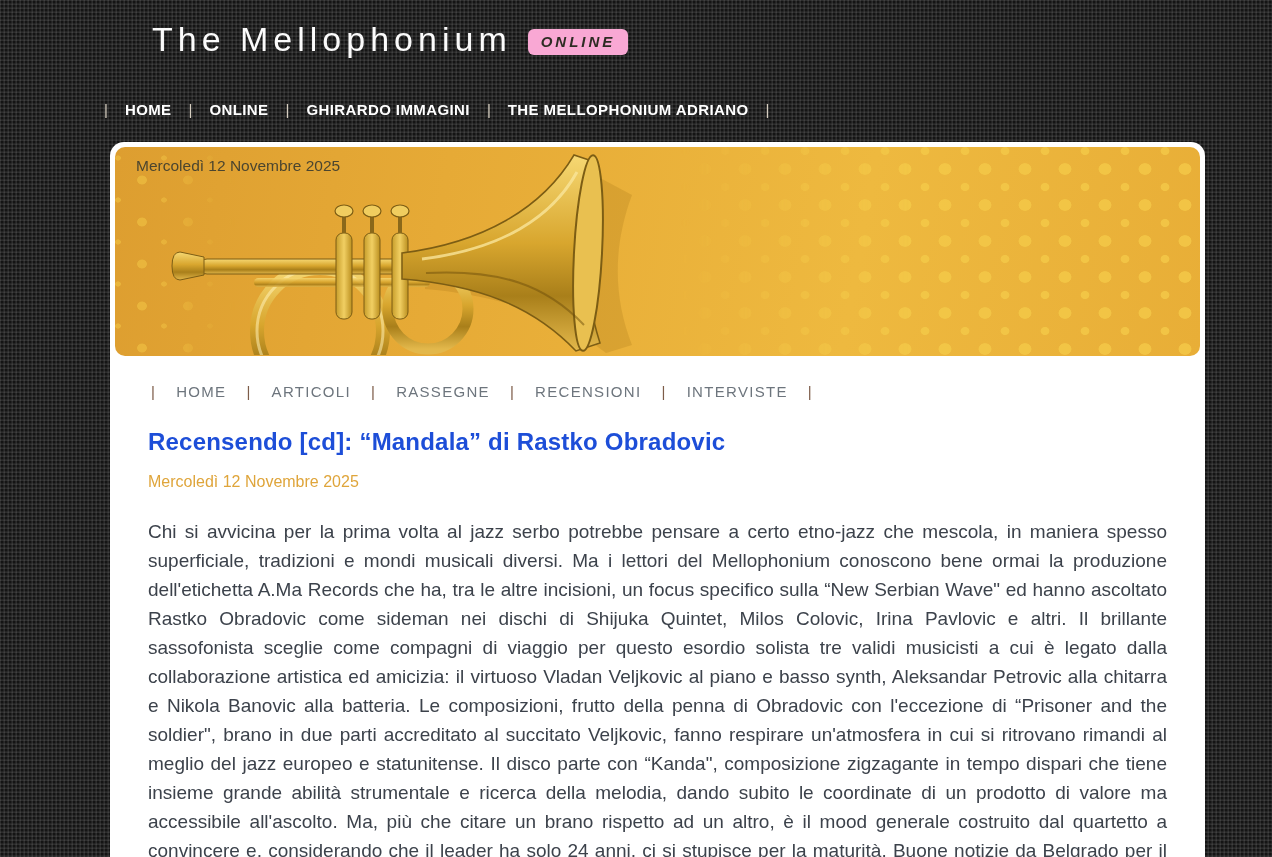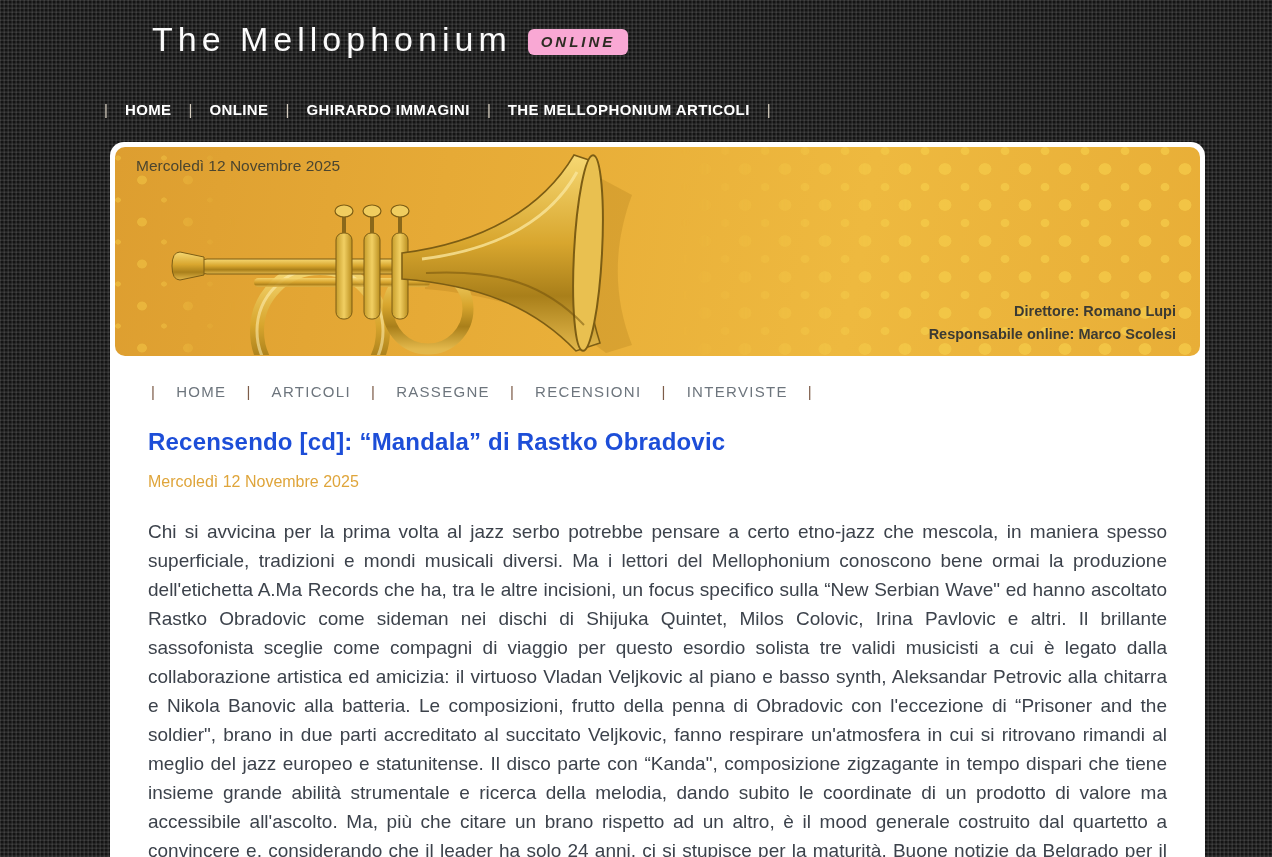--- a/index.html
+++ b/index.html
@@ -88,21 +88,21 @@
 </div>
 
 <nav class="main-nav">
   <span class="sep">|</span>
   <a>HOME</a>
   <span class="sep">|</span>
   <a>ONLINE</a>
   <span class="sep">|</span>
   <a>GHIRARDO IMMAGINI</a>
   <span class="sep">|</span>
-  <a>THE MELLOPHONIUM ARTICOLI</a>
+  <a>THE MELLOPHONIUM ADRIANO</a>
   <span class="sep">|</span>
 </nav>
 
 <div class="content-card">
 
   <div class="hero-banner">
     <div class="dots-left"></div>
     <div class="dots-right"></div>
 
     <svg class="trumpet" viewBox="0 0 600 208" xmlns="http://www.w3.org/2000/svg">
@@ -142,24 +142,20 @@
       <ellipse cx="202" cy="64" rx="9" ry="6" fill="#f0cd5f" stroke="#7c5d14" stroke-width="1.2"></ellipse>
       <ellipse cx="230" cy="64" rx="9" ry="6" fill="#f0cd5f" stroke="#7c5d14" stroke-width="1.2"></ellipse>
 
       <path d="M232 106 C312 96 372 62 404 8 L428 16 C412 75 412 140 430 196 L406 204 C362 158 307 138 232 132 Z" fill="url(#gld)" stroke="#7c5d14" stroke-width="1.5"></path>
       <ellipse cx="418" cy="106" rx="14" ry="98" fill="#e9c050" stroke="#7c5d14" stroke-width="2" transform="rotate(3 418 106)"></ellipse>
       <path d="M252 112 C332 102 382 70 407 25" stroke="#f9e59a" stroke-width="3" fill="none" opacity="0.8"></path>
       <path d="M256 126 C330 122 376 138 414 178" stroke="rgba(110,78,10,0.5)" stroke-width="2" fill="none"></path>
     </svg>
 
     <div class="banner-date">Mercoledì 12 Novembre 2025</div>
-    <div class="credits">
-      <div>Direttore: Romano Lupi</div>
-      <div>Responsabile online: Marco Scolesi</div>
-    </div>
   </div>
 
   <div class="content-inner">
 
     <nav class="section-nav">
       <span class="sep">|</span>
       <a>HOME</a>
       <span class="sep">|</span>
       <a>ARTICOLI</a>
       <span class="sep">|</span>

